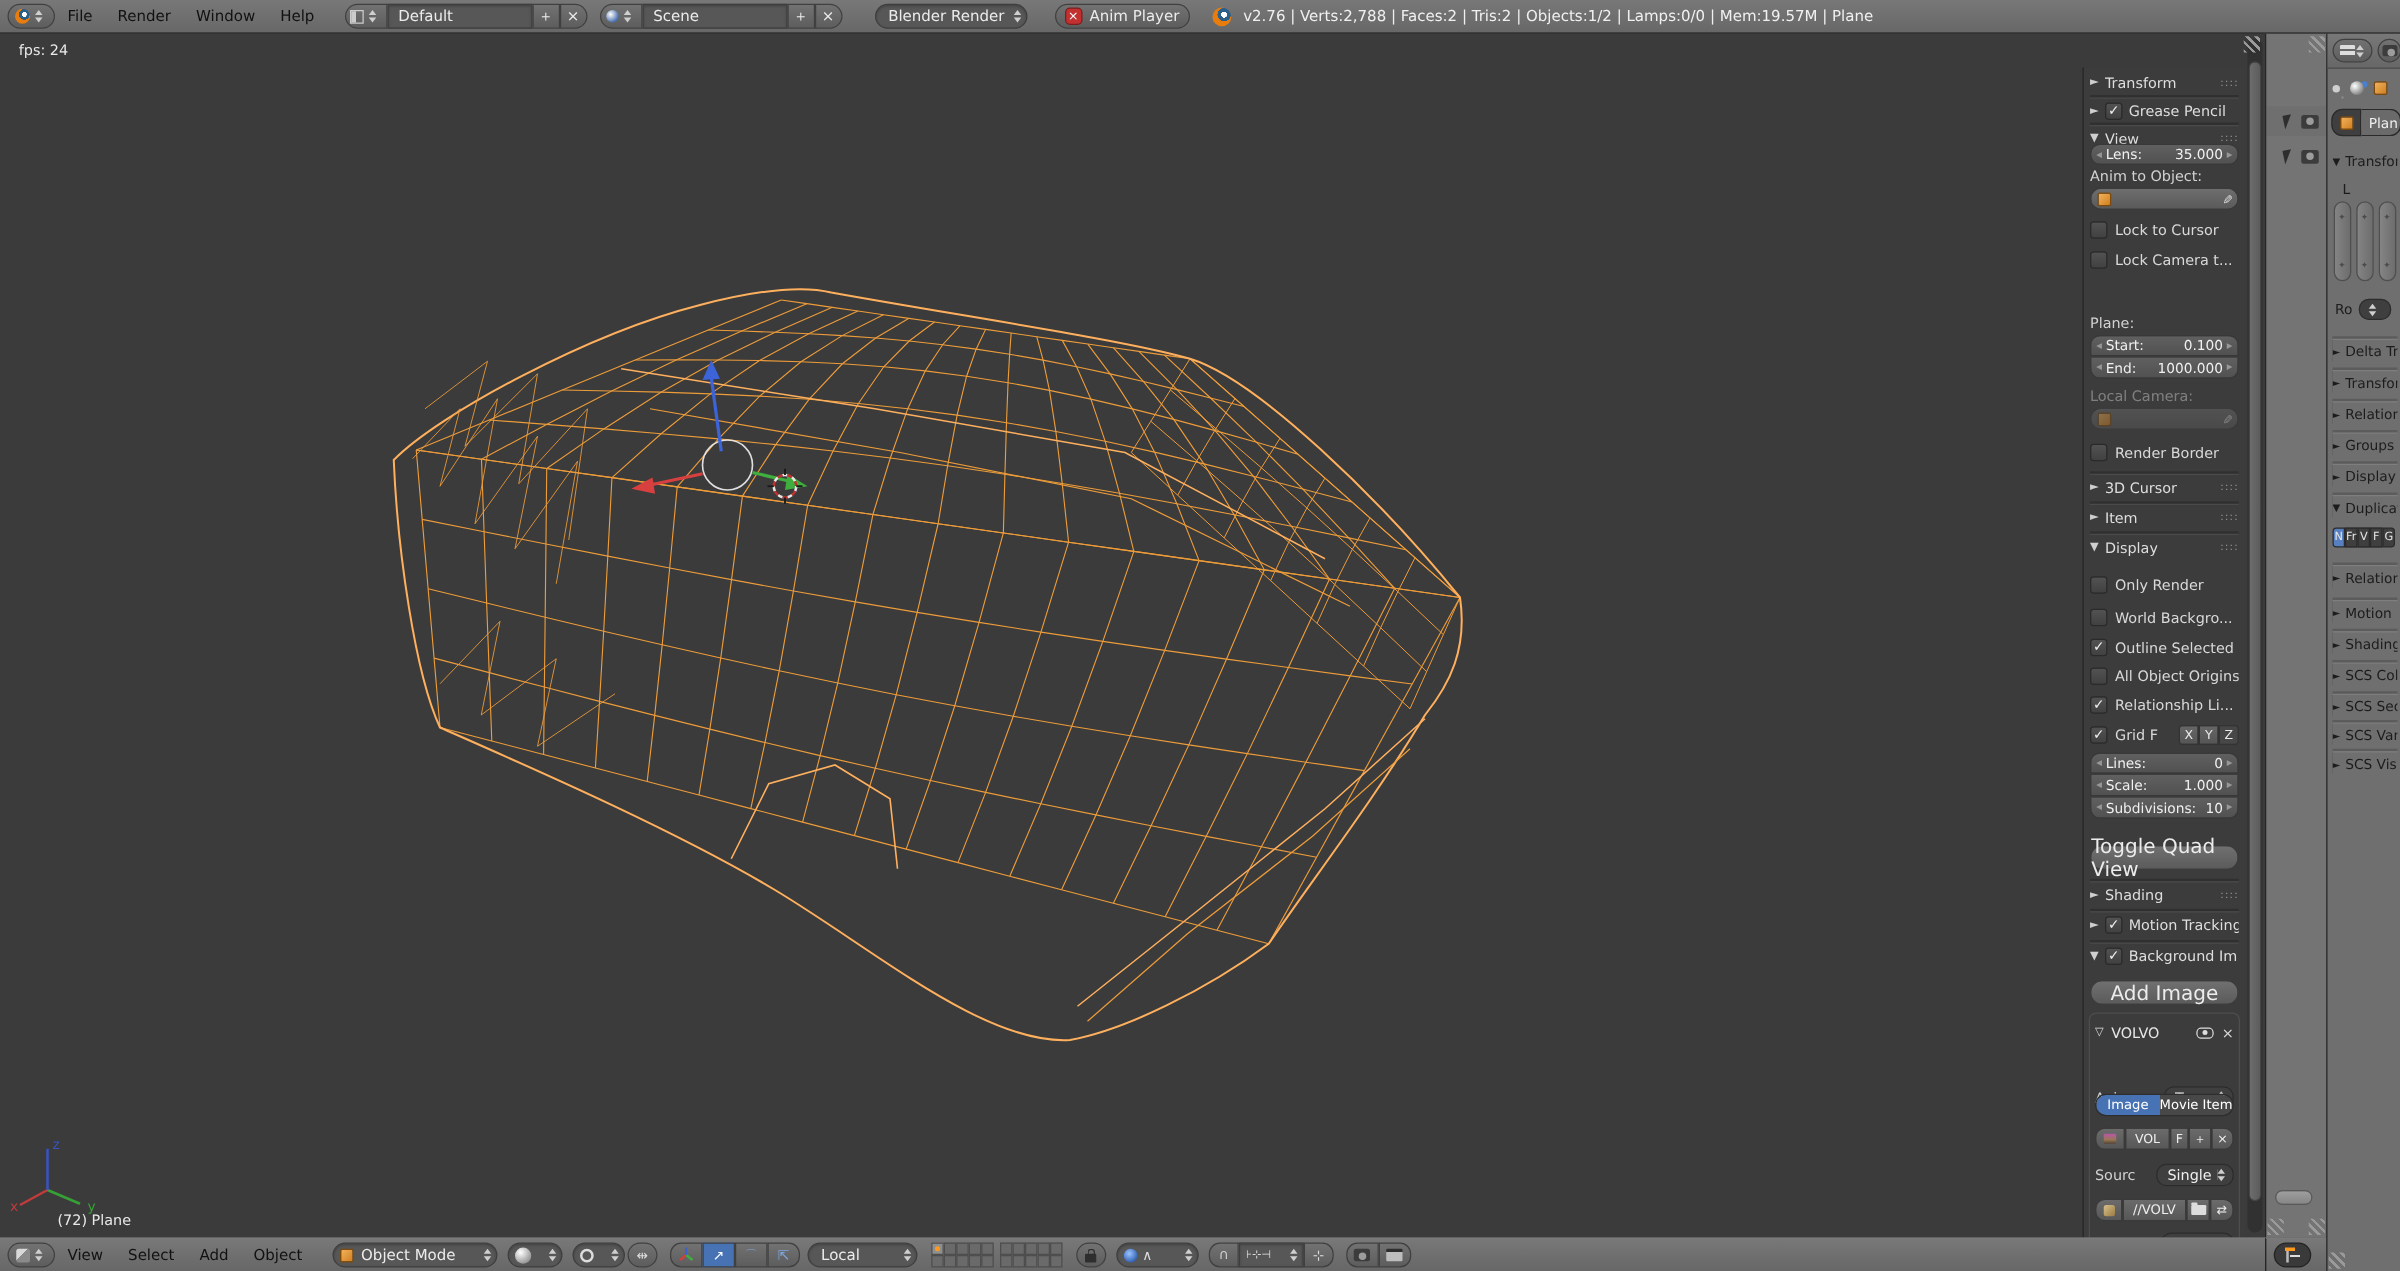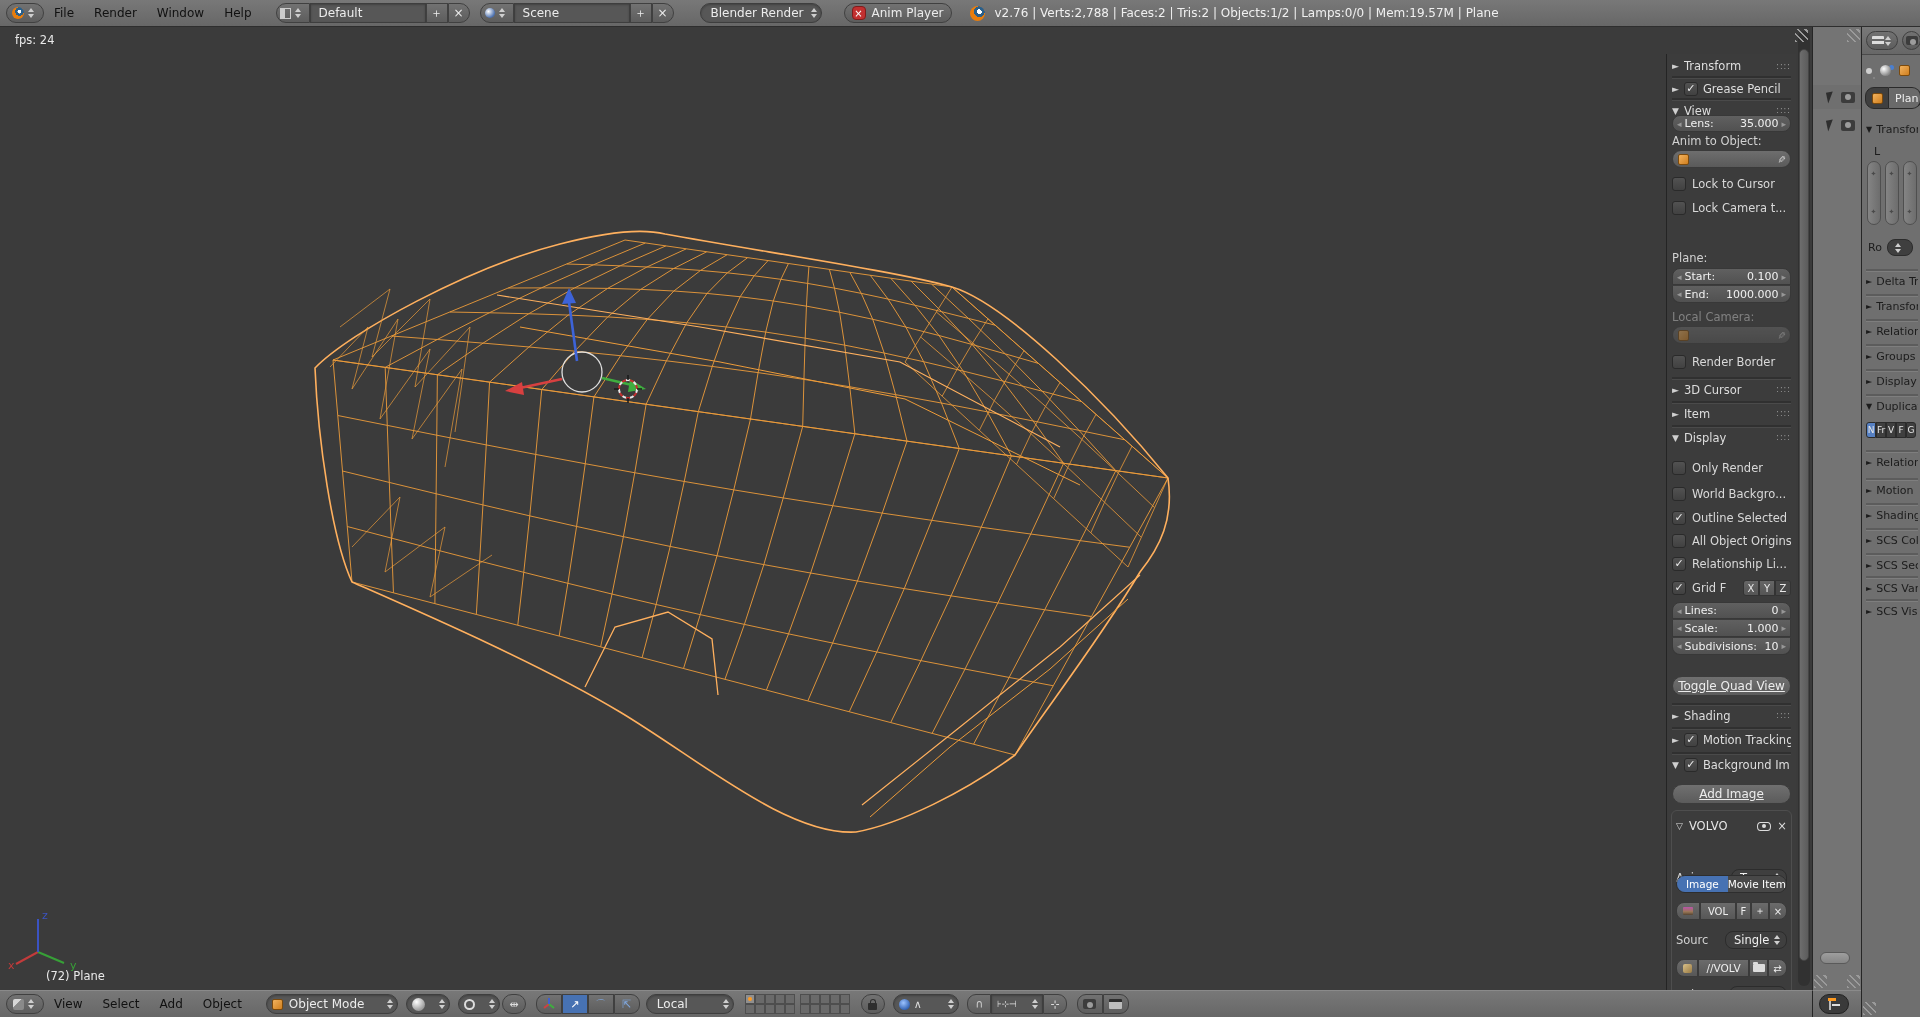--- a/index.html
+++ b/index.html
@@ -41,21 +41,21 @@
   .slider .v { margin-left:auto; margin-right:3px; }
   .slider.stack-top { border-radius:8px 8px 0 0; }
   .slider.stack-mid { border-radius:0; border-top:none; }
   .slider.stack-bot { border-radius:0 0 8px 8px; border-top:none; }
   .mini-label { color:#d2d2d2; font-size:11.5px; white-space:nowrap; }
   .pickfield { height:18px; border-radius:9px; background:linear-gradient(#6e6e6e,#5a5a5a);
     border:1px solid #3a3a3a; display:flex; align-items:center; padding:0 5px; }
   .cube { width:11px; height:11px; border-radius:2px; background:linear-gradient(135deg,#f2b25e,#d07f1e); border:1px solid #7c4a0c; flex:0 0 auto; }
   .dropper { margin-left:auto; color:#ddd; font-size:10px; transform:rotate(90deg); }
   .npbtn { height:20px; border-radius:10px; background:linear-gradient(#707070,#5b5b5b); border:1px solid #3c3c3c;
-    color:#ececec; display:flex; align-items:center; justify-content:center; font-size:12px;text-decoration:underline; }
+    color:#ececec; display:flex; align-items:center; justify-content:center; font-size:16px; }
   .xyz { width:16px; height:16px; font-size:10px; color:#e8e8e8; background:linear-gradient(#666,#555);
     border:1px solid #333; display:inline-flex; align-items:center; justify-content:center; }
   .disabled { opacity:.45; }
   .volvo-box { position:absolute; left:4px; right:4px; top:756px; height:220px; border:1px solid #4e4e4e; border-radius:6px; }
   .rowlab { color:#d2d2d2; }
   .dd { background:#3f3f3f; border:1px solid #2c2c2c; border-radius:8px; color:#efefef;
     display:flex; align-items:center; height:18px; padding:0 2px 0 8px; }
   .dd .tx { white-space:nowrap; overflow:hidden; }
   .seg { display:flex; height:18px; border-radius:9px; overflow:hidden; border:1px solid #2e2e2e; }
   .seg > div { flex:1; display:flex; align-items:center; justify-content:center; font-size:10.5px; color:#fff; white-space:nowrap; }

